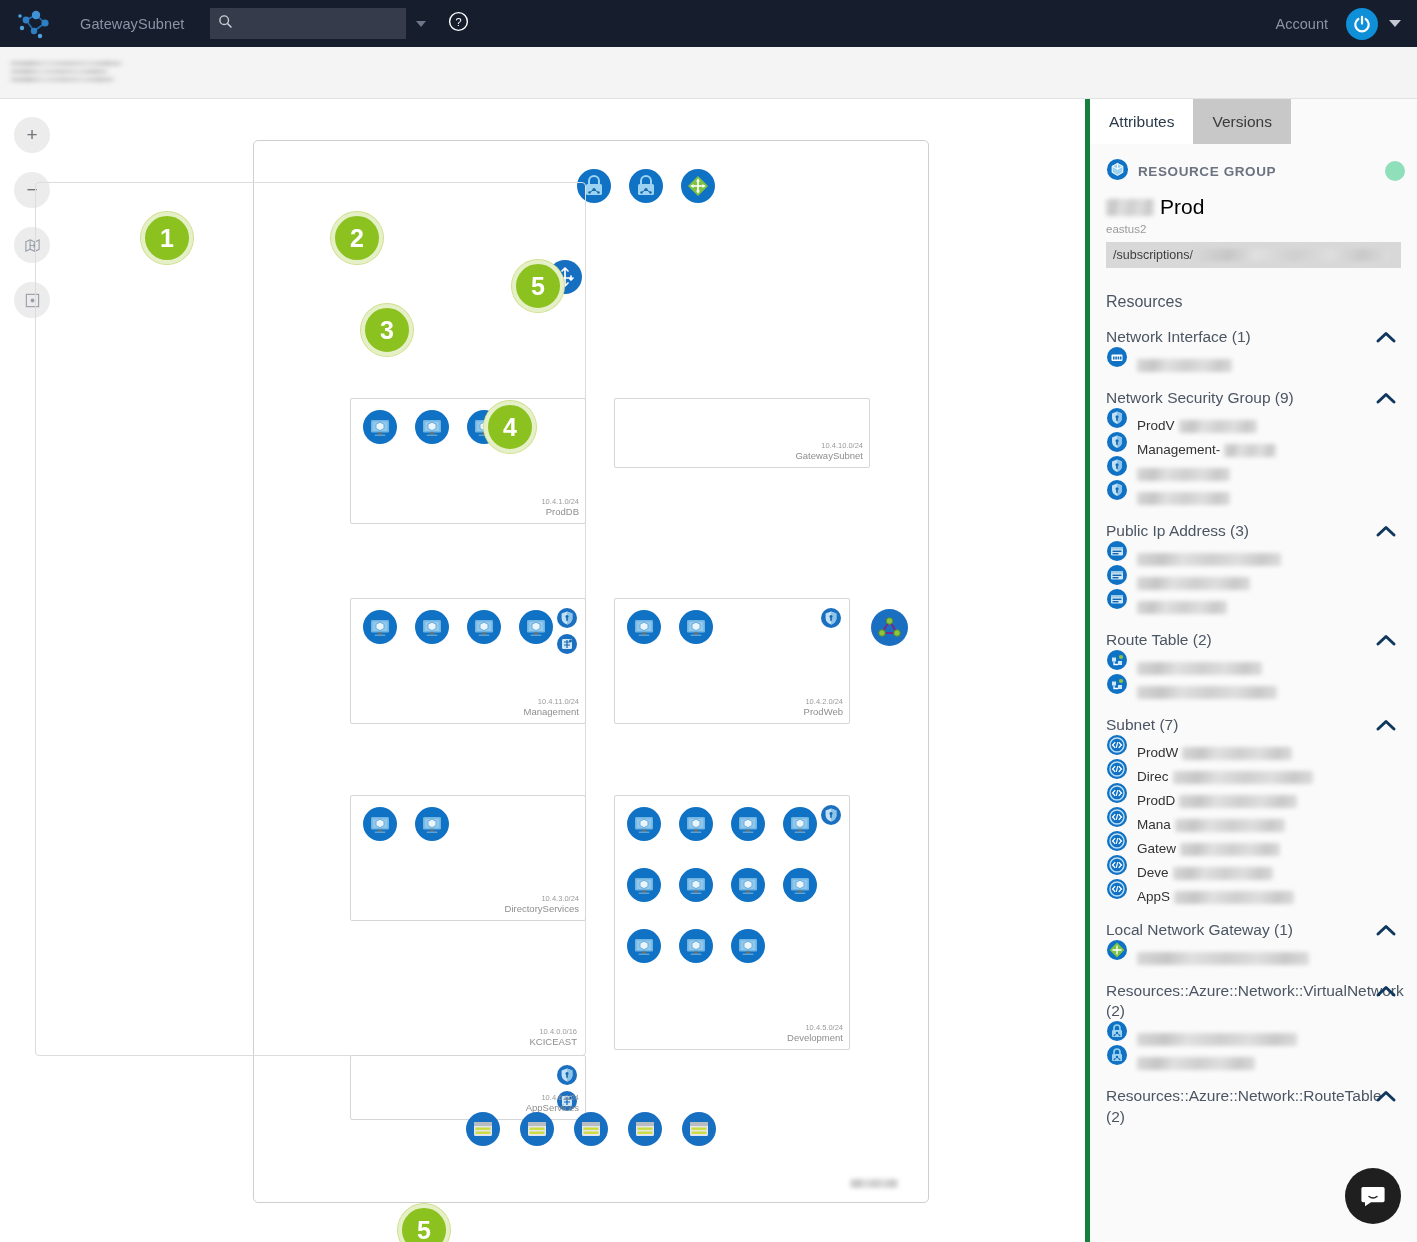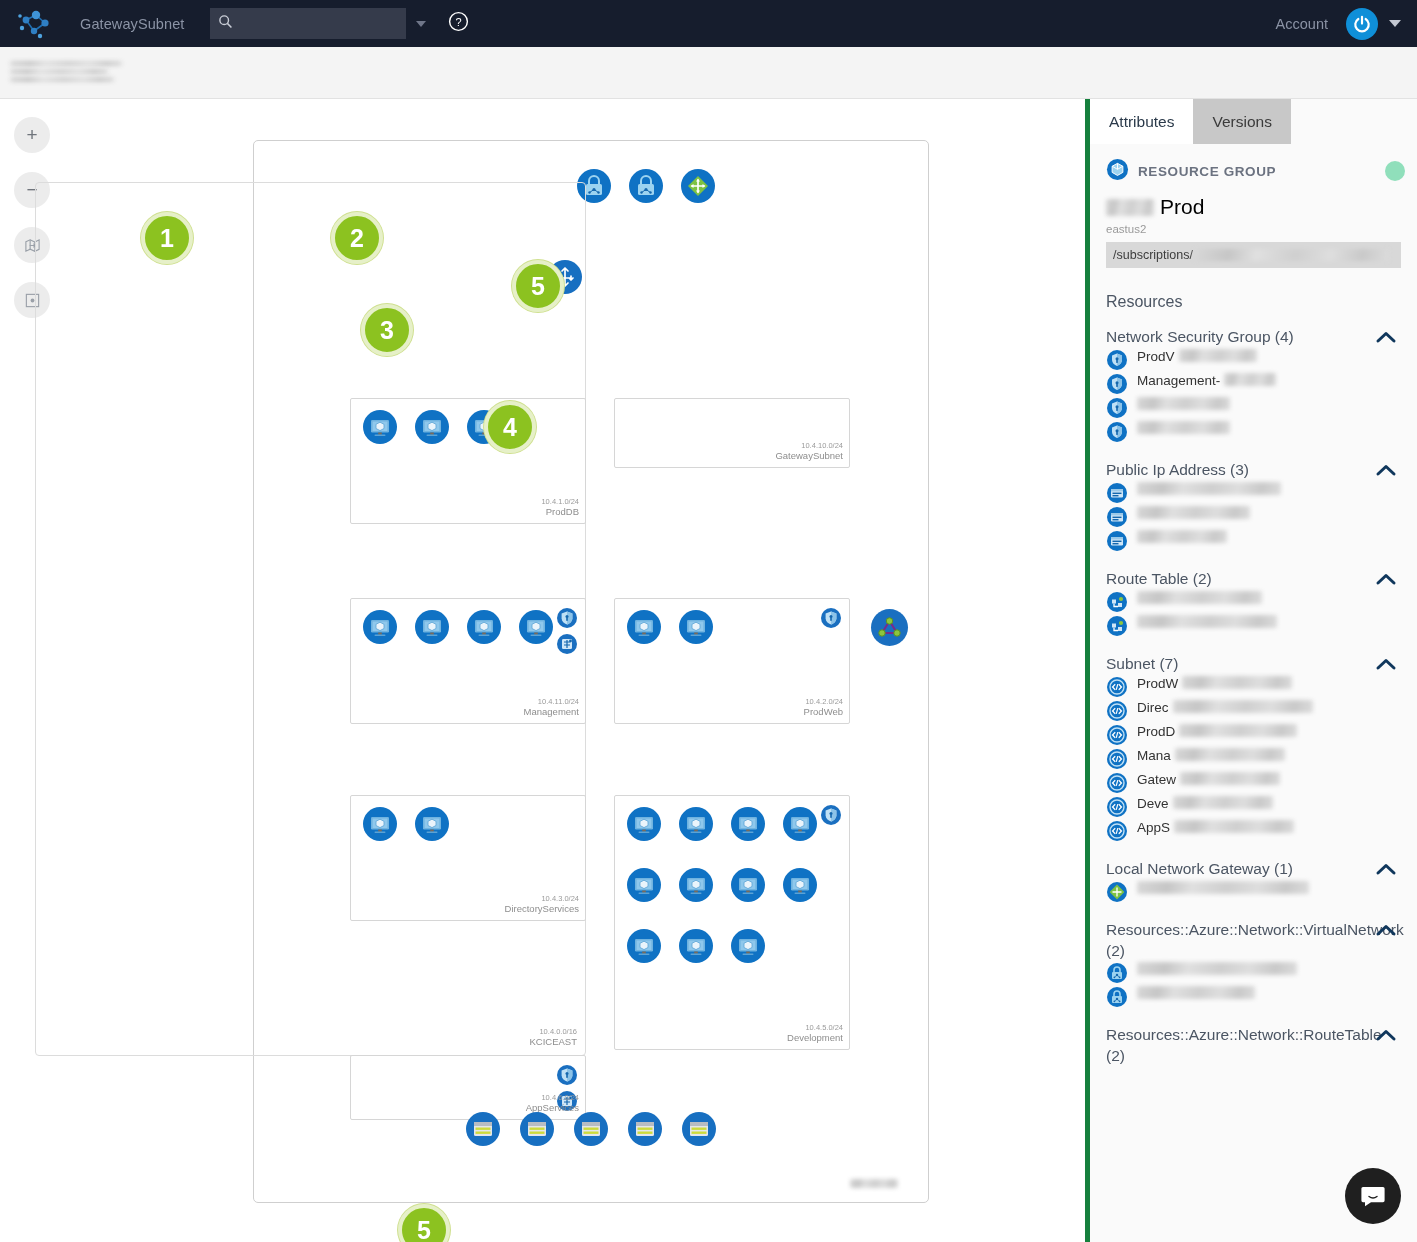--- a/index.html
+++ b/index.html
@@ -201,21 +201,21 @@
   .res-group { margin-top: 16px; position: relative; }
   .res-head {
     font-size: 15.5px; color: #4b5563;
     padding-right: 34px; line-height: 1.35;
   }
   .chev {
     position: absolute; right: 4px; top: 3px;
     cursor: pointer;
   }
   .res-item {
-    display: flex; align-items: flex-start;
+    display: flex; align-items: flex-end;
     height: 23px; margin-top: 1px;
   }
   .res-item .ri-label {
     font-size: 13.5px; color: #333; margin-left: 9px;
     white-space: nowrap;
   }
   .ri-blur { margin-left: 4px; height: 13px; }
 
   .chat-bubble {
     position: absolute; right: 16px; bottom: 18px;
@@ -432,21 +432,21 @@
   <path d="M17 12.2 L21 14.3 L21 18.5 L17 20.6 L13 18.5 L13 14.3 Z" fill="#eaf4fb" stroke="#5ba3d6" stroke-width=".8"></path>
   <rect x="15.2" y="22.5" width="3.6" height="2.2" fill="#7a6a5a"></rect>
   <rect x="11.5" y="24.4" width="11" height="1.6" rx=".7" fill="#5ba3d6"></rect>
 </svg>
         </span>
         <div class="subnet-label">
           <div class="sl-cidr">10.4.1.0/24</div>
           <div class="sl-name">ProdDB</div>
         </div>
       </div>
-      <div class="subnet" style="left: 614px; top: 299px; width: 236px; height: 70px;">
+      <div class="subnet" style="left: 614px; top: 299px; width: 256px; height: 70px;">
         <div class="subnet-label">
           <div class="sl-cidr">10.4.10.0/24</div>
           <div class="sl-name">GatewaySubnet</div>
         </div>
       </div>
       <div class="subnet" style="left: 350px; top: 499px; width: 236px; height: 126px;">
         <span class="icon-circ vm-icon" style="left: 12px; top: 11px;">
           <svg width="34" height="34" viewBox="0 0 34 34">
   <rect x="8" y="10" width="18" height="12.5" rx="1.2" fill="#6fb3e0"></rect>
   <rect x="9.6" y="11.5" width="14.8" height="9.5" fill="#8fc8ec"></rect>
@@ -768,21 +768,38 @@
 
     <div class="rg-sub">
       <span>/subscriptions/</span>
       <span class="blur-bar" style="display:inline-block;width:195px;height:12px;margin-left:1px;"></span>
     </div>
 
     <div class="res-title">Resources</div>
 
     <div id="res-groups">
         <div class="res-group">
-          <div class="res-head">Network Security Group (4)</div>
+          <div class="res-head">Network Interface (1)</div>
+          <span class="chev"><svg width="22" height="14" viewBox="0 0 22 14">
+  <path d="M3 11 L11 3.5 L19 11" fill="none" stroke="#10375c" stroke-width="3" stroke-linecap="round" stroke-linejoin="round"></path>
+            </svg></span>
+          <div class="res-item">
+            <span><svg width="22" height="22" viewBox="0 0 22 22">
+      <circle cx="11" cy="11" r="10" fill="#0f72c4"></circle>
+      <rect x="5.5" y="8.5" width="11" height="6.5" rx="1" fill="#fff"></rect>
+      <rect x="7" y="10.5" width="1.6" height="3" fill="#0f72c4"></rect>
+      <rect x="9.3" y="10.5" width="1.6" height="3" fill="#0f72c4"></rect>
+      <rect x="11.6" y="10.5" width="1.6" height="3" fill="#0f72c4"></rect>
+      <rect x="13.9" y="10.5" width="1.6" height="3" fill="#0f72c4"></rect>
+    </svg></span>
+            <span class="blur-bar ri-blur" style="width: 95px; display: inline-block; margin-left: 9px;"></span>
+          </div>
+        </div>
+        <div class="res-group">
+          <div class="res-head">Network Security Group (9)</div>
           <span class="chev"><svg width="22" height="14" viewBox="0 0 22 14">
   <path d="M3 11 L11 3.5 L19 11" fill="none" stroke="#10375c" stroke-width="3" stroke-linecap="round" stroke-linejoin="round"></path>
             </svg></span>
           <div class="res-item">
             <span><svg width="22" height="22" viewBox="0 0 22 22">
       <circle cx="11" cy="11" r="10" fill="#0f72c4"></circle>
       <path d="M11 4.6 L16 6.5 V11 C16 14 13.6 16 11 17 C8.4 16 6 14 6 11 V6.5 Z" fill="#bfe0f5"></path>
       <path d="M11 4.6 L16 6.5 V11 C16 14 13.6 16 11 17 Z" fill="#8cc3e8"></path>
       <circle cx="11" cy="9.7" r="1.5" fill="#1567ad"></circle>
       <rect x="10.2" y="10.7" width="1.6" height="3.2" fill="#1567ad"></rect>

